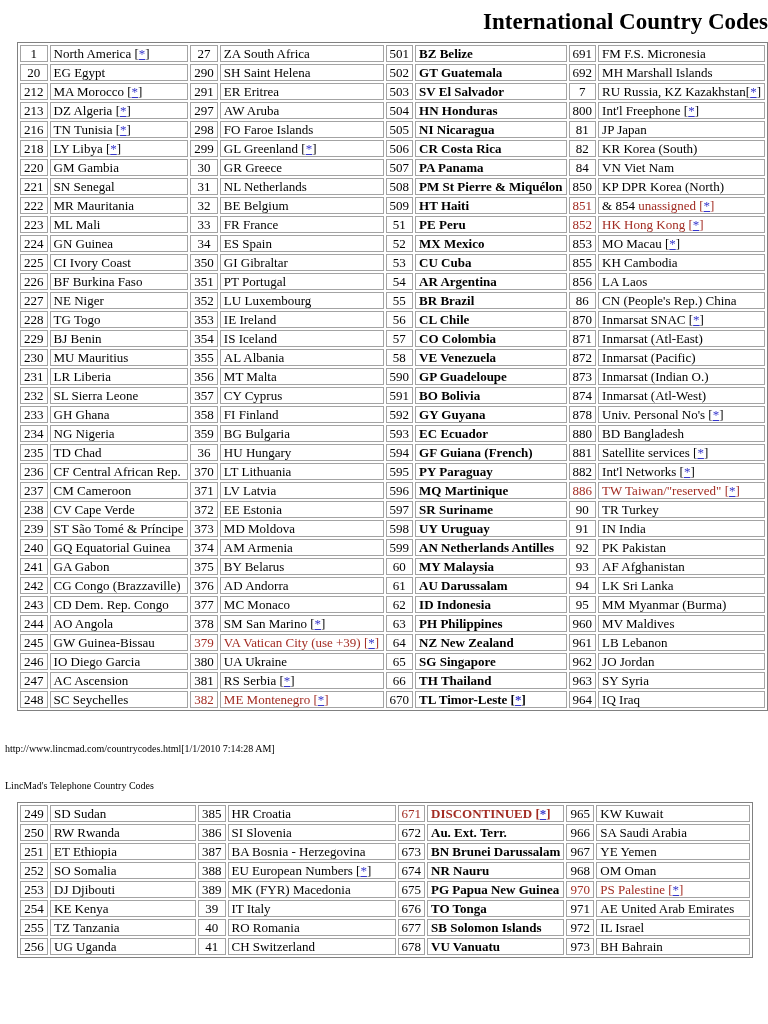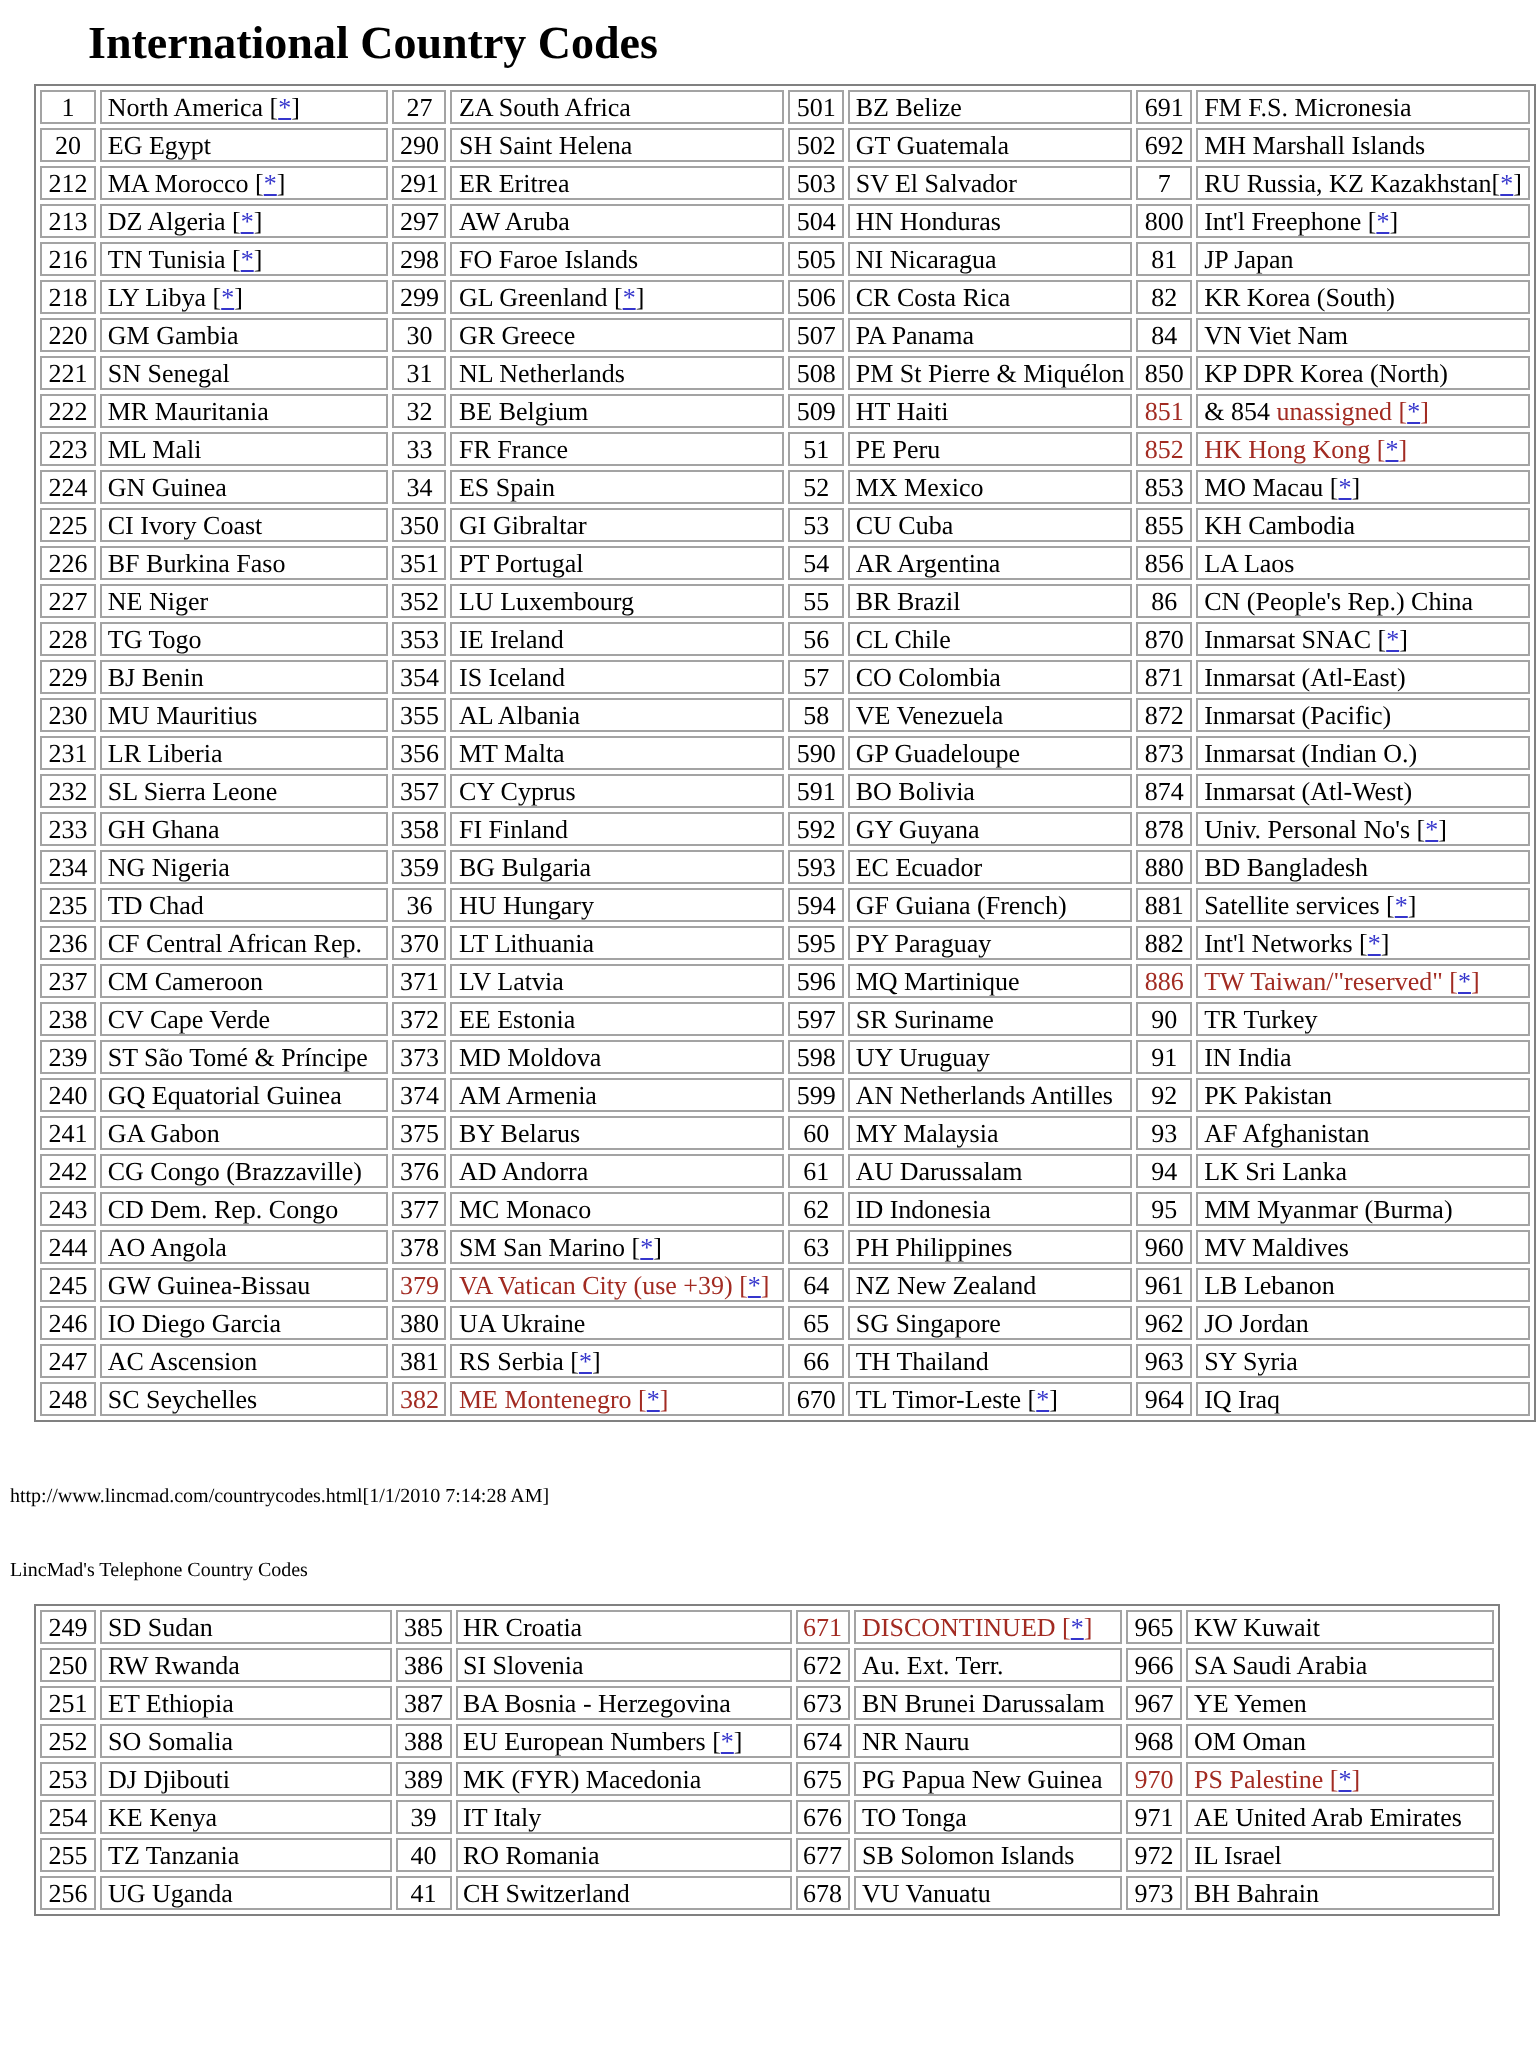--- a/index.html
+++ b/index.html
@@ -13,25 +13,24 @@
   .page{
     position:relative;
     width:768px;height:1024px;
     overflow:hidden;
     background:#ffffff;
     font-family:"Liberation Serif","DejaVu Serif",serif;
     color:#000;
   }
   .page-title{
     margin-top:9px;
-    text-align:left;
+    text-align:right;
     font-size:23px;
     font-weight:bold;
     letter-spacing:0px;
-    padding-left:44px;
   }
   table.codes{
     margin-left:17px;
     margin-top:7px;
     border-collapse:separate;
     border-spacing:2px;
     border:1px solid var(--border-out);
     table-layout:fixed;
   }
   table.codes td{
@@ -41,21 +40,21 @@
     font-size:13px;
     padding:0 3px;
     white-space:nowrap;
     overflow:hidden;
     vertical-align:middle;
   }
   td.code{text-align:center;padding:0 1px;}
   
   .w1{width:28px;} .w2{width:146px;}
   .w3{width:27px;} .w4{width:168px;}
-  .w5{width:27px;} .w6{width:134px;}
+  .w5{width:27px;} .w6{width:134px;font-weight:bold;}
   .w7{width:28px;} .w8{width:154px;}
   .red{color:var(--red);}
   a.star{
     color:var(--link);
     text-decoration:underline;
     cursor:pointer;
   }
   .brk{text-decoration:none;}
   .meta-line{
     margin-left:5px;

